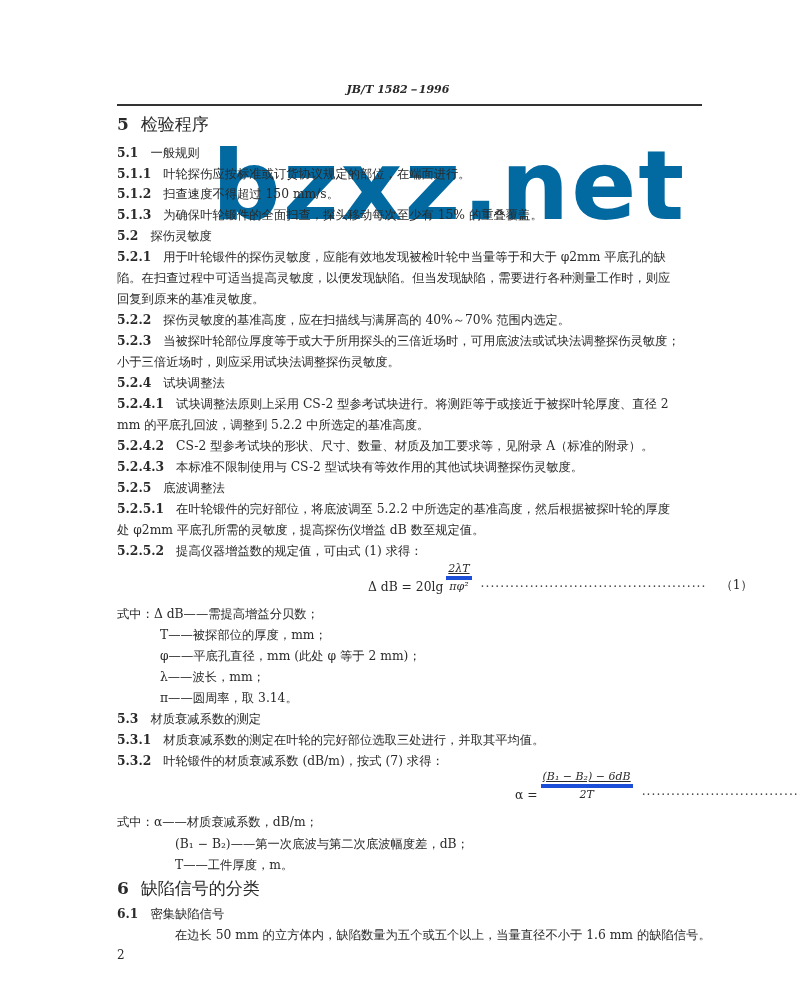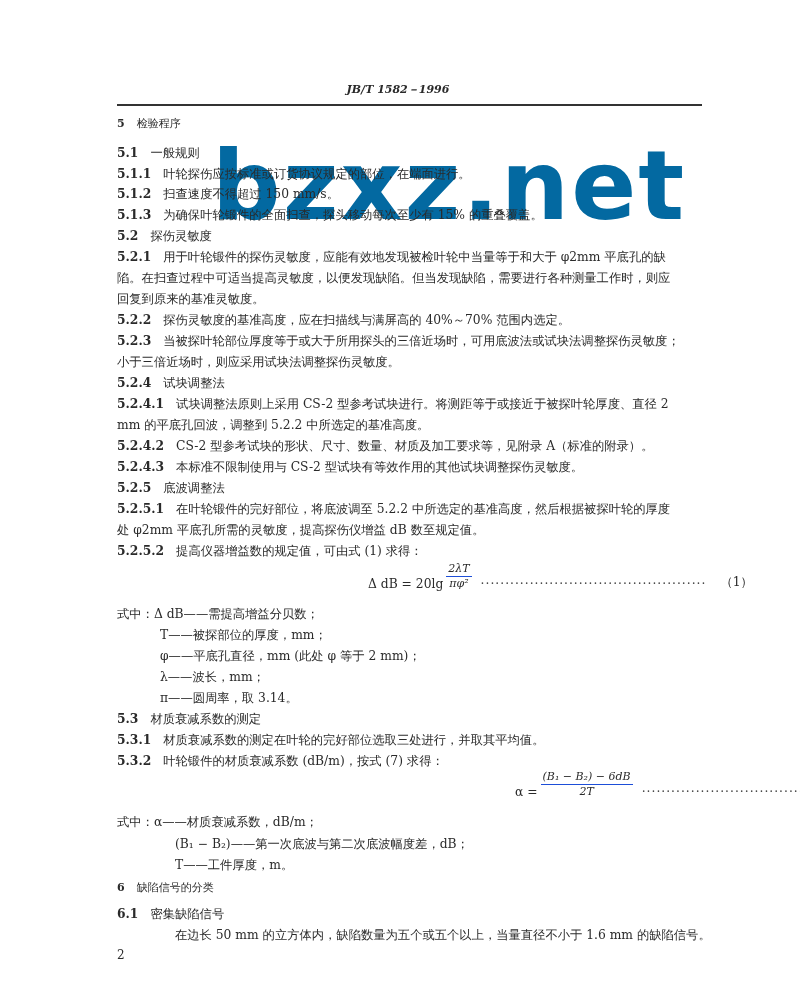--- a/index.html
+++ b/index.html
@@ -8,24 +8,24 @@
   .watermark { position:absolute; left:212px; top:138px; font-family:"DejaVu Sans", sans-serif;
                font-weight:bold; font-size:96px; letter-spacing:2px; color:#0369a1; z-index:0;
                line-height:1; }
   .header { position:absolute; left:0; width:796px; top:82px; text-align:center;
             font-size:11px; font-weight:bold; font-style:italic; z-index:1; }
   .rule { position:absolute; left:117px; width:585px; top:104px; height:2px; background:#333; z-index:1; }
   .line { position:absolute; left:117px; font-size:12.3px; white-space:nowrap; z-index:1; line-height:16px; }
   .num { font-weight:bold; margin-right:12px; }
   .ind { left:160px; }
   .ind2 { left:146px;margin-left:29px; }
-  .sec { font-size:11px; }
+  .sec { font-size:17px; }
   .formula { position:absolute; z-index:1; font-size:12.3px; white-space:nowrap; display:flex; align-items:flex-end; }
   .frac { display:inline-flex; flex-direction:column; align-items:center; margin:0 3px; font-style:italic; font-size:11px; line-height:14px; }
-  .frac .top { border-bottom:1px solid #1d4ed8; padding:0 2px; }
+  .frac .top { border-bottom:4px solid #1d4ed8; padding:0 2px;text-decoration:underline; }
   .dots { letter-spacing:1px; color:#444; margin-left:6px; }
   .eqn { margin-left:14px; }
   .pageno { position:absolute; left:117px; top:948px; font-size:12px; z-index:1; }
 </style>
 </head>
 <body>
 
 <div class="watermark">bzxz.net</div>
 <div class="header">JB/T  1582－1996</div>
 <div class="rule"></div>

